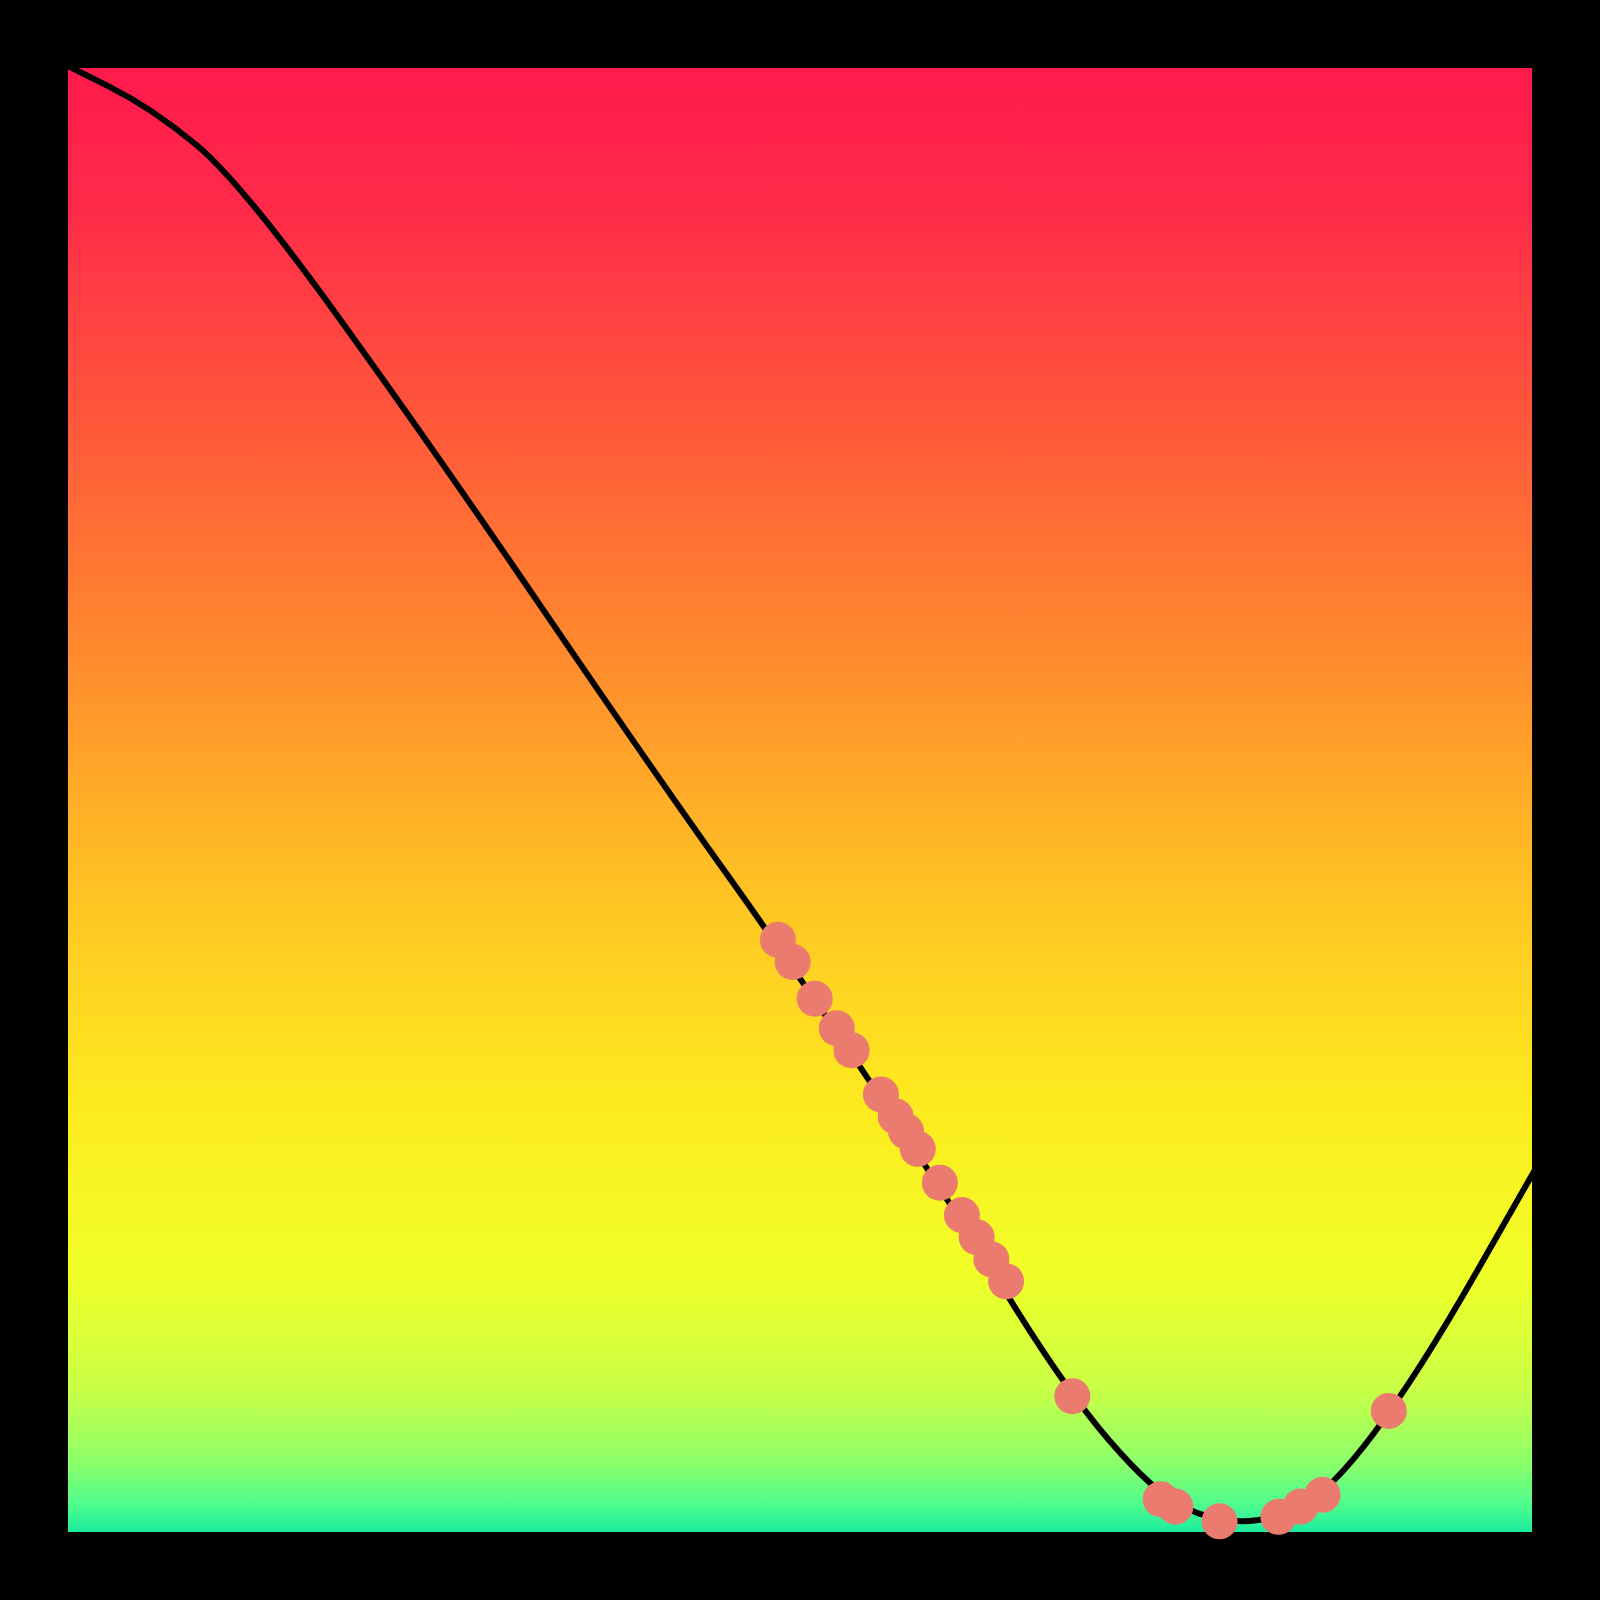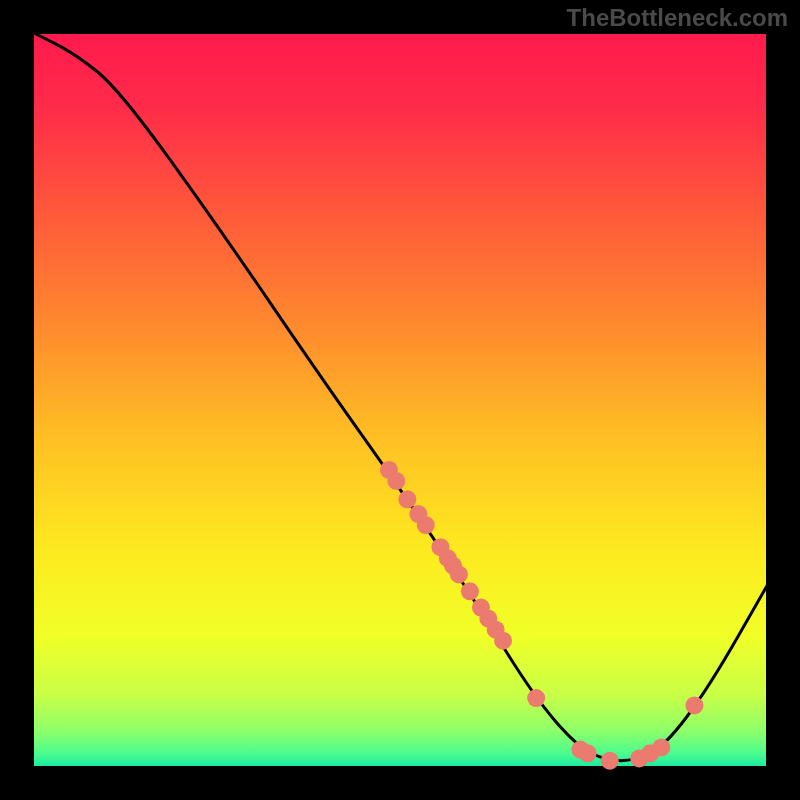--- a/index.html
+++ b/index.html
@@ -33,21 +33,20 @@
     left: 0;
     width: 800px;
     height: 800px;
   }
 </style>
 </head>
 <body>
 
 <div class="frame">
 
-  <div class="watermark">TheBottleneck.com</div>
 
   <svg class="plot" viewBox="0 0 800 800">
     <defs>
       <linearGradient id="bg-grad" x1="0" y1="0" x2="0" y2="1">
         <stop offset="0%" stop-color="#ff1a4d"></stop>
         <stop offset="10%" stop-color="#ff2b49"></stop>
         <stop offset="25%" stop-color="#ff5a3a"></stop>
         <stop offset="40%" stop-color="#ff8a2e"></stop>
         <stop offset="55%" stop-color="#ffbf24"></stop>
         <stop offset="70%" stop-color="#fde91f"></stop>

